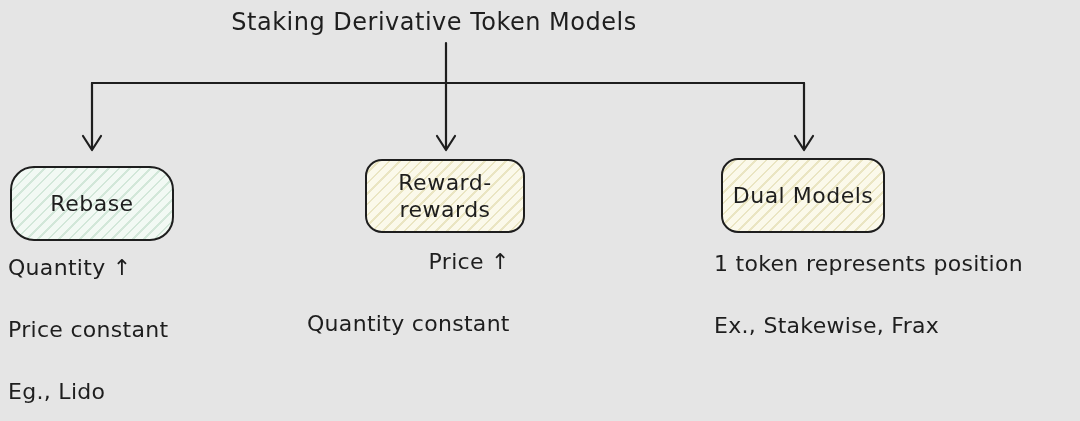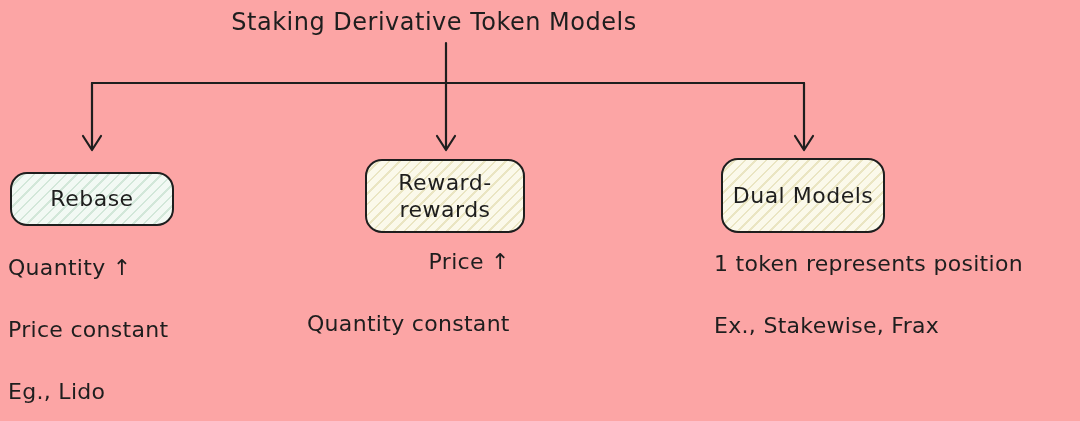--- a/index.html
+++ b/index.html
@@ -4,21 +4,21 @@
 <style>
   html, body {
     margin: 0;
     padding: 0;
     background: #ffffff;
   }
   .canvas {
     position: relative;
     width: 1080px;
     height: 421px;
-    background: #fca5a5;
+    background: #e5e5e5;
     font-family: "DejaVu Sans", sans-serif;
     color: #1e1e1e;
     overflow: hidden;
   }
   .title {
     position: absolute;
     left: 214px;
     top: 8px;
     width: 440px;
     text-align: center;
@@ -51,21 +51,21 @@
   .node.green {
     background: repeating-linear-gradient(135deg,
       #d2e7d9 0px, #d2e7d9 1.8px,
       #f2f9f4 1.8px, #f2f9f4 7.5px);
   }
   .node.yellow {
     background: repeating-linear-gradient(135deg,
       #eae5c2 0px, #eae5c2 1.8px,
       #fbf9ea 1.8px, #fbf9ea 7.5px);
   }
-  .node-rebase   { left: 10px;  top: 172px; width: 164px; height: 54px; }
+  .node-rebase   { left: 10px;  top: 166px; width: 164px; height: 75px; border-radius: 24px; }
   .node-reward   { left: 365px; top: 159px; width: 160px; height: 74px; }
   .node-dual     { left: 721px; top: 158px; width: 164px; height: 75px; }
   .notes {
     position: absolute;
     display: flex;
     flex-direction: column;
     gap: 34px;
     font-size: 22px;
     line-height: 28px;
     letter-spacing: 0.3px;

